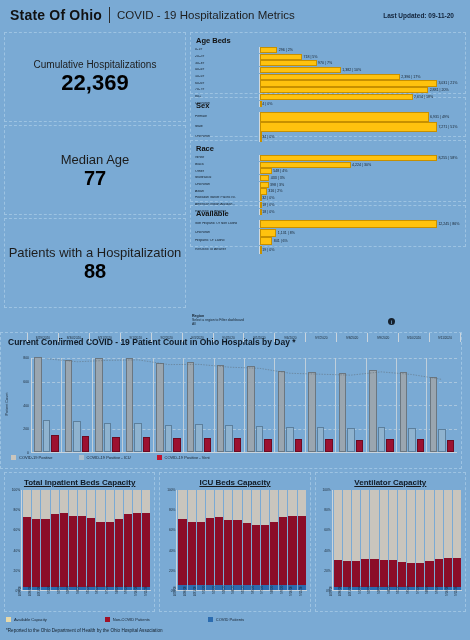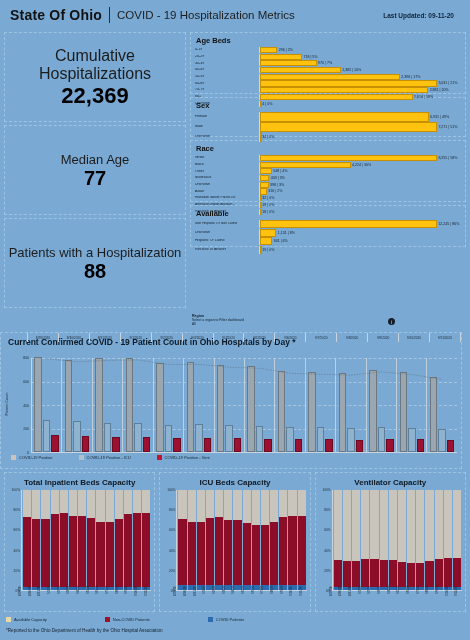--- a/index.html
+++ b/index.html
@@ -18,21 +18,21 @@
   .h-sep{width:1px;height:16px;background:#2b2b2b;margin:0 7px;}
   .h-sub{font-size:11.5px;color:#1d1d1d;}
   .h-updated{margin-left:auto;font-size:6.5px;font-weight:bold;color:#12233a;padding-right:6px;}
 
   
   .panel{border:1px dashed #9dc3e2;box-sizing:border-box;background:#7aaad4;}
 
   
   .left-col{position:absolute;left:4px;top:32px;width:182px;}
   .kpi{height:90px;display:flex;flex-direction:column;align-items:center;justify-content:center;margin-bottom:3px;}
-  .kpi-label{font-size:16px;color:#1c1c1c;margin-bottom:1px;text-align:center;}
+  .kpi-label{font-size:10px;color:#1c1c1c;margin-bottom:1px;text-align:center;}
   .kpi-value{font-size:22px;font-weight:bold;color:#000;line-height:1.05;}
   .kpi.k2 .kpi-label{font-size:13px;}
   .kpi.k2 .kpi-value{font-size:20px;}
 
   
   .right-col{position:absolute;left:190px;top:32px;width:276px;}
   .demo{padding:3px 4px 4px 4px;margin-bottom:3px;box-sizing:border-box;}
   .demo-title{font-size:7.5px;font-weight:bold;color:#111;margin:0 0 2px 1px;}
   .rows{display:flex;flex-direction:column;}
   .row{display:flex;align-items:center;height:6.4px;margin-bottom:0.6px;}
@@ -73,21 +73,21 @@
   .b.pos{background:#9aa6b0;border:0.4px solid #6b7781;}
   .b.icu{background:#8fb3cf;border:0.4px solid #5c7f9c;}
   .b.vent{background:#9c1130;border:0.4px solid #6d0a21;}
   .trend{position:absolute;left:0;top:0;width:100%;height:100%;}
   .legend{display:flex;align-items:center;gap:26px;padding-left:6px;margin-top:2px;}
   .lg{display:flex;align-items:center;gap:3px;font-size:4px;color:#17222e;}
   .sw{width:5px;height:5px;display:inline-block;}
 
   
   .caps{position:absolute;left:4px;top:472px;width:462px;height:140px;display:flex;gap:4px;}
-  .cap{flex:1;padding:3px 3px 0 3px;box-sizing:border-box;position:relative;}
+  .cap{flex:1;padding:3px 3px 0 3px;box-sizing:border-box;position:relative;text-decoration:underline;}
   .cap-title{font-size:8px;font-weight:bold;color:#0f1a26;text-align:center;margin:2px 0 3px;}
   .cap-body{position:relative;height:101px;display:flex;}
   .cap-y{width:13px;position:relative;}
   .cap-ylab{position:absolute;right:1px;font-size:3.2px;color:#1b2733;transform:translateY(-50%);}
   .cap-plot{position:relative;flex:1;border-left:1px solid #c9d4dd;border-bottom:1px solid #c9d4dd;
             display:flex;align-items:flex-end;gap:1px;padding:0 1px;box-sizing:border-box;}
   .stack{flex:1;height:100%;display:flex;flex-direction:column;justify-content:flex-end;}
   .s-avail{background:#c9c5bd;}
   .s-non{background:#8b0d28;}
   .s-cov{background:#2b6cb0;}

